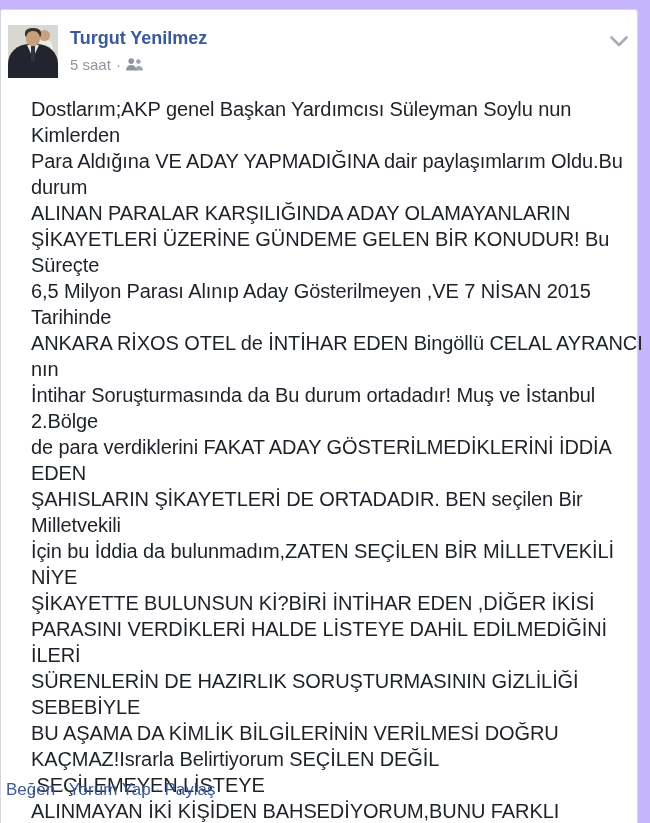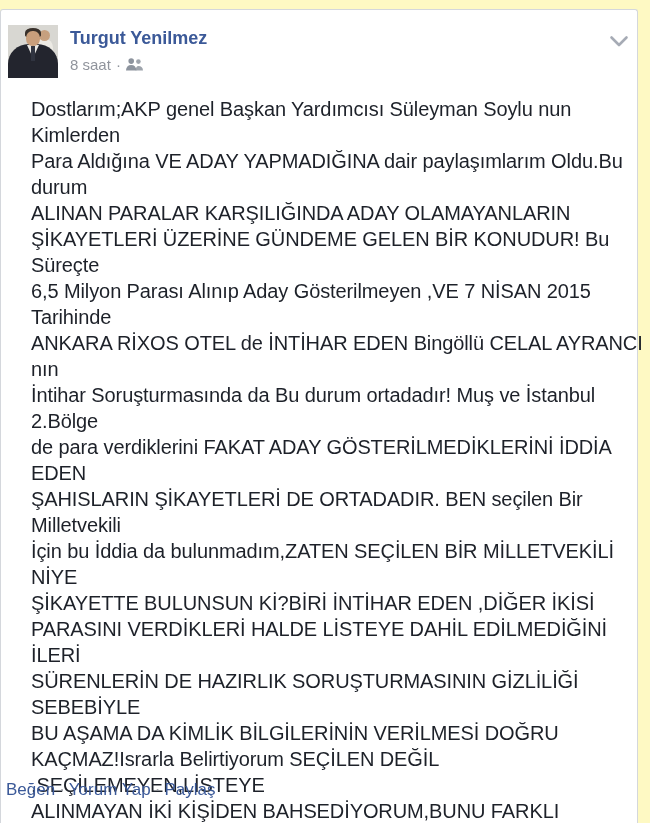--- a/index.html
+++ b/index.html
@@ -2,21 +2,21 @@
 <html><head>
 <meta charset="utf-8">
 <style>
   * { margin:0; padding:0; box-sizing:border-box; }
   html,body { width:650px; height:823px; }
   body {
     font-family: "Liberation Sans", sans-serif;
     background:#e9eaed;
     overflow:hidden;
   }
-  .page { position:relative; width:650px; height:823px; background:#fef9c3; }
+  .page { position:relative; width:650px; height:823px; background:#c4b5fd; }
   .card {
     position:absolute; left:0; top:9px; width:638px; height:814px;
     background:#ffffff;
     border:1px solid #d4d7dc; border-bottom:none;
     border-radius:3px 3px 0 0;
   }
   
   .avatar {
     position:absolute; left:7px; top:15px; width:50px; height:53px;
     background:#d8d7d2; overflow:hidden; cursor:pointer;
@@ -66,21 +66,21 @@
       <span class="av-suit"></span>
       <span class="av-shirt"></span>
       <span class="av-tie"></span>
       <span class="av-hair"></span>
       <span class="av-face"></span>
     </div>
 
     <a class="author">Turgut Yenilmez</a>
 
     <div class="meta">
-      <span class="ts">8 saat</span>
+      <span class="ts">5 saat</span>
       <span class="dot">·</span>
       <span style="display:inline-flex;">
         <svg width="17" height="13" viewBox="0 0 17 13">
           <g fill="#8d949e">
             <circle cx="5.2" cy="3.1" r="2.8"></circle>
             <path d="M0 12.5 q0.2 -5.6 5.2 -5.6 q5 0 5.2 5.6 z"></path>
             <circle cx="12.4" cy="3.6" r="2.3" opacity="0.85"></circle>
             <path d="M9.6 12.5 q0.2 -4.6 2.8 -4.6 q4.4 0 4.6 4.6 z" opacity="0.85"></path>
           </g>
         </svg>

